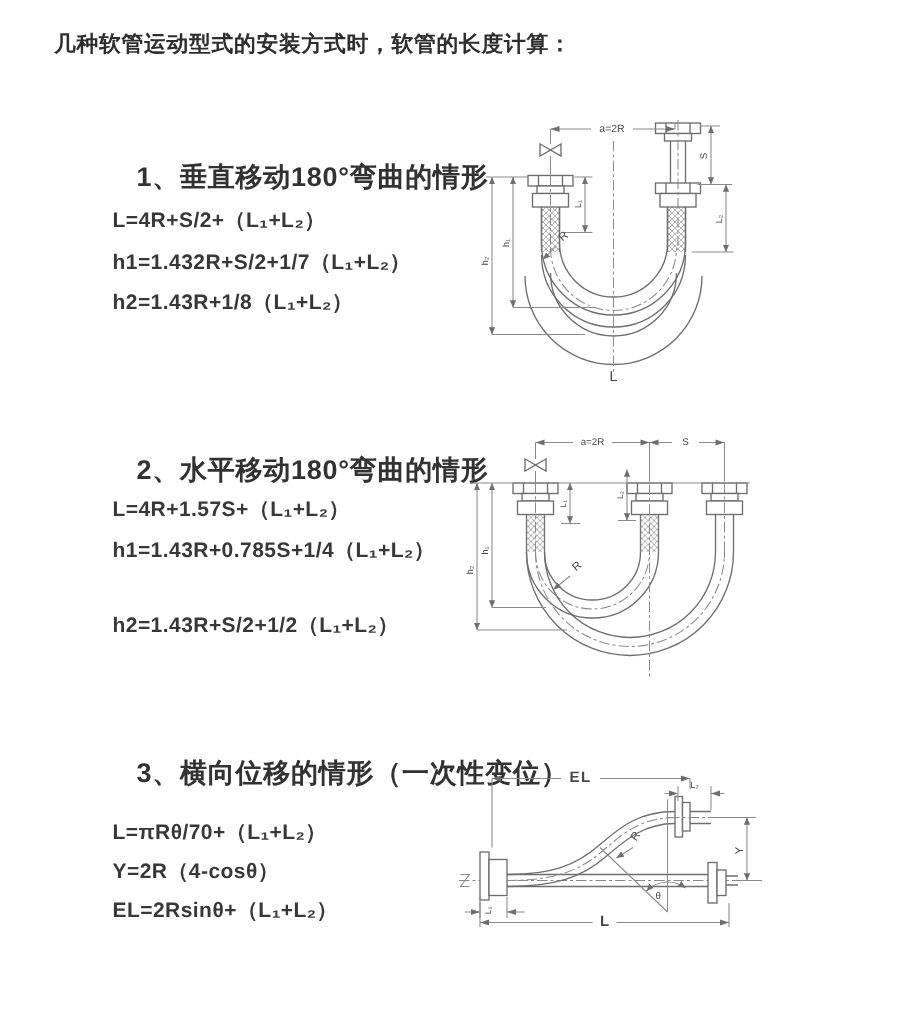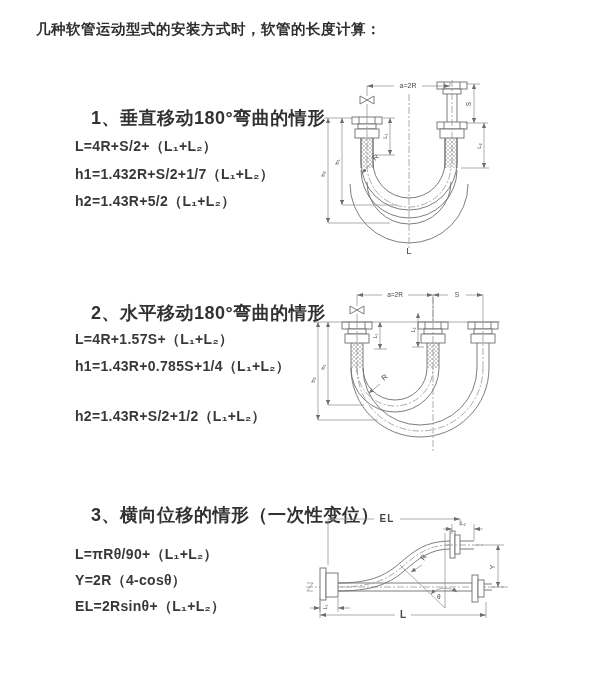--- a/index.html
+++ b/index.html
@@ -21,29 +21,29 @@
   .ah{fill:#6e6e6e;stroke:none;}
 </style>
 </head>
 <body>
 
 <div class="abs title">几种软管运动型式的安装方式时，软管的长度计算：</div>
 
 <div class="abs heading" style="top:106px">1、垂直移动180°弯曲的情形</div>
 <div class="abs formula" style="top:138px">L=4R+S/2+（L₁+L₂）</div>
 <div class="abs formula" style="top:166px">h1=1.432R+S/2+1/7（L₁+L₂）</div>
-<div class="abs formula" style="top:193px">h2=1.43R+5/2（L₁+L₂）</div>
+<div class="abs formula" style="top:193px">h2=1.43R+1/8（L₁+L₂）</div>
 
 <div class="abs heading" style="top:301px">2、水平移动180°弯曲的情形</div>
 <div class="abs formula" style="top:331px">L=4R+1.57S+（L₁+L₂）</div>
 <div class="abs formula" style="top:358px">h1=1.43R+0.785S+1/4（L₁+L₂）</div>
 <div class="abs formula" style="top:408px">h2=1.43R+S/2+1/2（L₁+L₂）</div>
 
 <div class="abs heading" style="top:503px">3、横向位移的情形（一次性变位）</div>
-<div class="abs formula" style="top:546px">L=πRθ/90+（L₁+L₂）</div>
+<div class="abs formula" style="top:546px">L=πRθ/70+（L₁+L₂）</div>
 <div class="abs formula" style="top:572px">Y=2R（4-cosθ）</div>
 <div class="abs formula" style="top:598px">EL=2Rsinθ+（L₁+L₂）</div>
 
 <svg style="left:298px;top:72px" width="260" height="185" viewBox="0 0 260 185">
   <defs>
     <marker id="m1" orient="auto-start-reverse" markerWidth="8" markerHeight="6" refX="7" refY="3" viewBox="0 0 8 6">
       <path d="M0,0 L7,3 L0,6 Z" fill="#6e6e6e"></path>
     </marker>
     <pattern id="h1p" width="4" height="4" patternUnits="userSpaceOnUse">
       <path d="M0,0 L4,4 M4,0 L0,4" stroke="#9a9a9a" stroke-width="0.5"></path>

